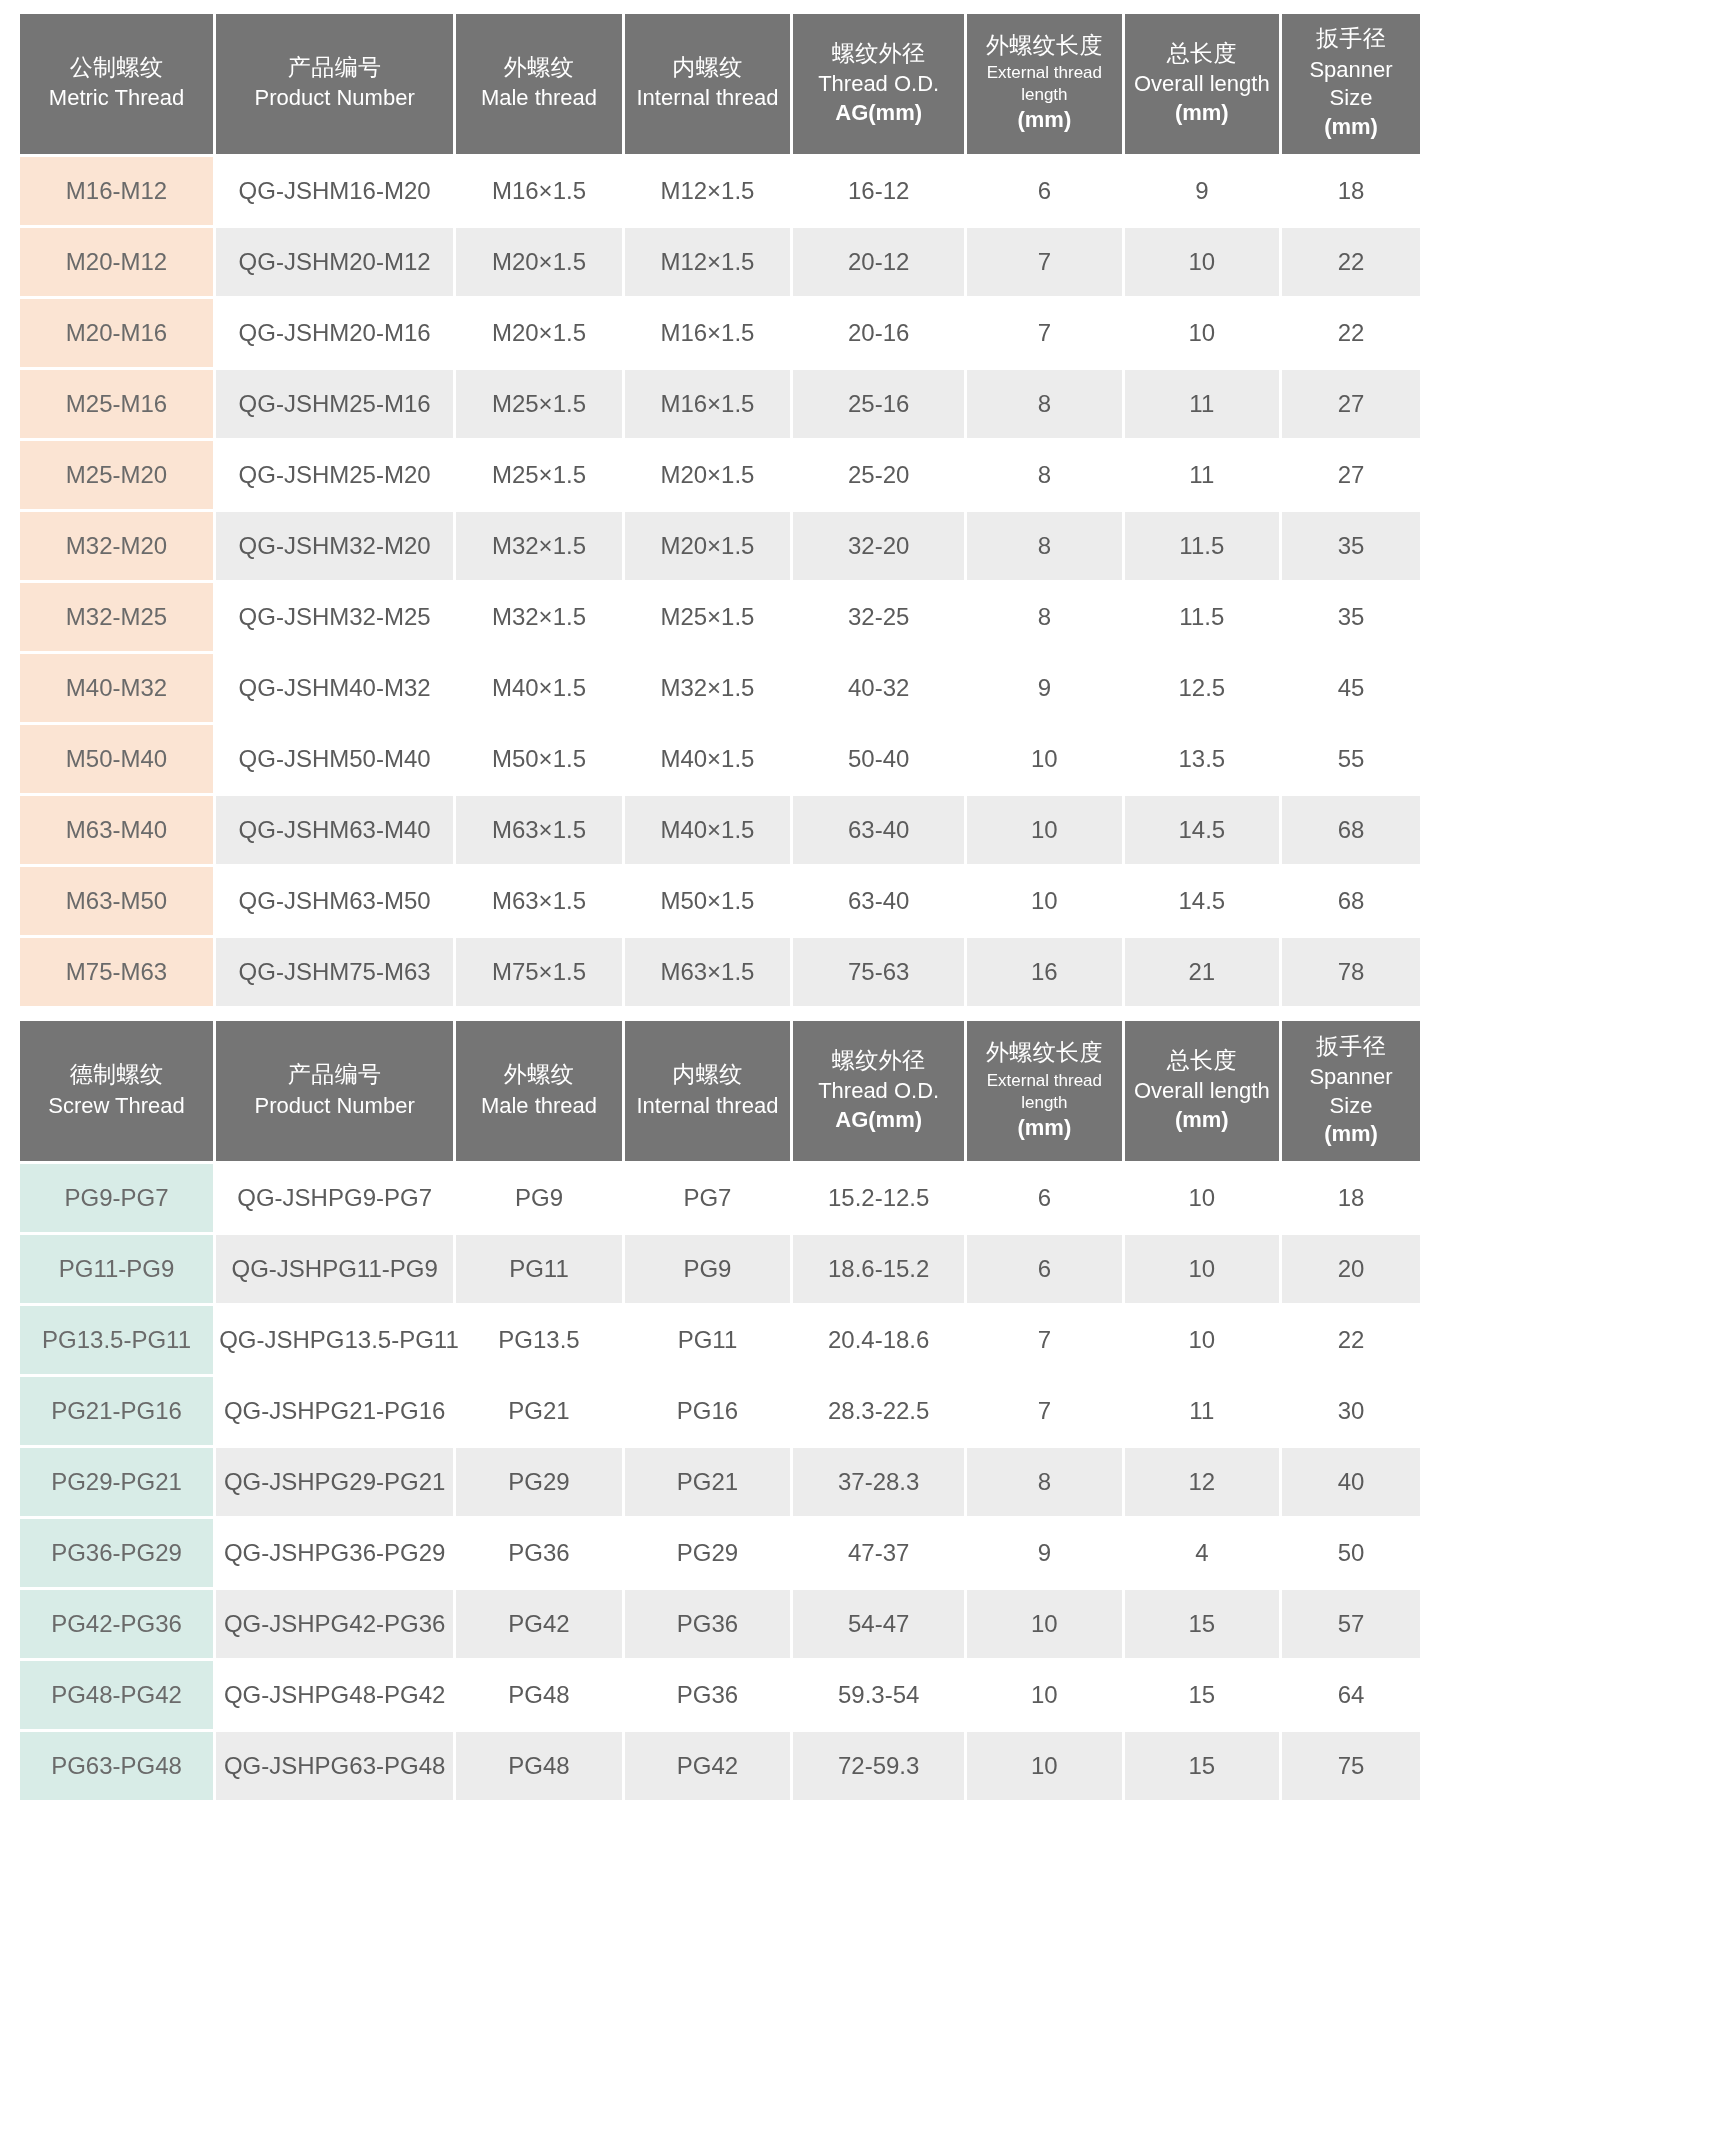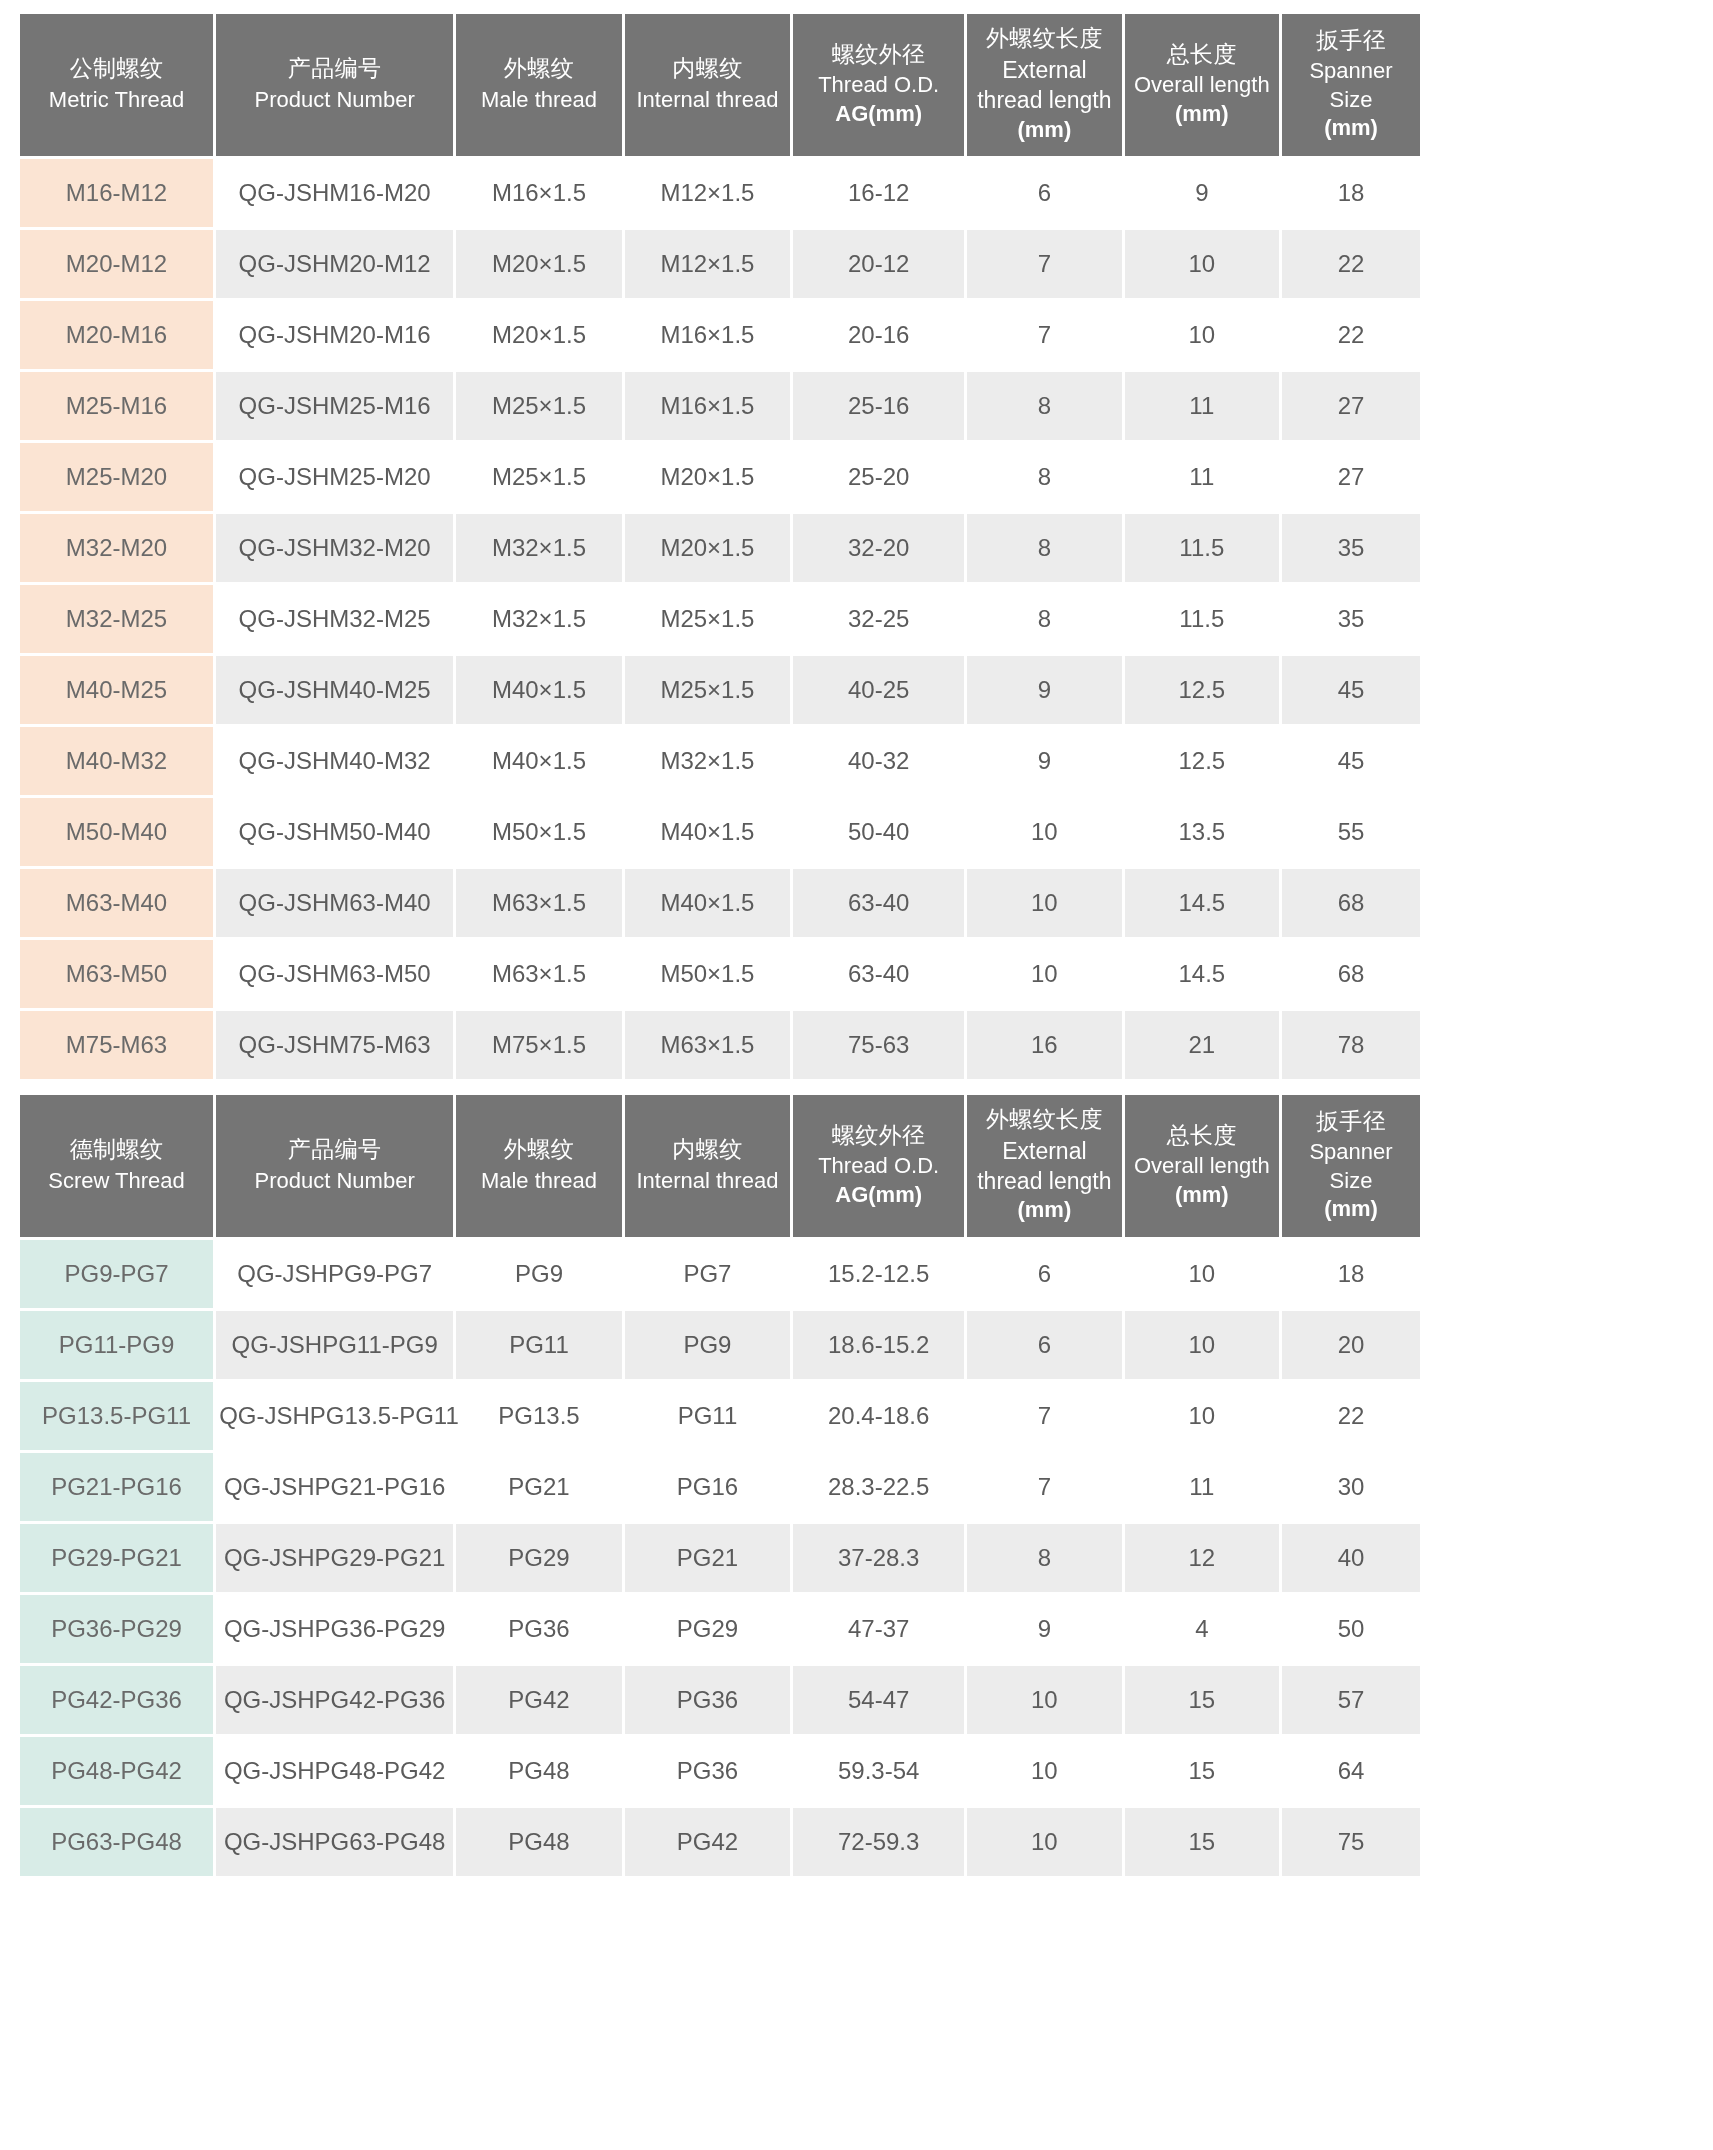--- a/index.html
+++ b/index.html
@@ -41,21 +41,21 @@
     display: block;
     font-size: 23px;
     letter-spacing: 0.4px;
     margin-bottom: 1.5px;
   }
   .hd-en {
     display: block;
     font-size: 22px;
   }
   .hd-en.small {
-    font-size: 23px;
+    font-size: 17px;
   }
   .hd-unit {
     display: block;
     font-size: 22px;
     font-weight: bold;
   }
 
   
   .spec-table tbody td {
     text-align: center;
@@ -217,30 +217,20 @@
             </tr>
             <tr>
               <td class="key-metric">M32-M25</td>
               <td>QG-JSHM32-M25</td>
               <td>M32×1.5</td>
               <td>M25×1.5</td>
               <td>32-25</td>
               <td>8</td>
               <td>11.5</td>
               <td>35</td>
-            </tr>
-            <tr class="alt">
-              <td class="key-metric">M40-M25</td>
-              <td>QG-JSHM40-M25</td>
-              <td>M40×1.5</td>
-              <td>M25×1.5</td>
-              <td>40-25</td>
-              <td>9</td>
-              <td>12.5</td>
-              <td>45</td>
             </tr>
             <tr>
               <td class="key-metric">M40-M32</td>
               <td>QG-JSHM40-M32</td>
               <td>M40×1.5</td>
               <td>M32×1.5</td>
               <td>40-32</td>
               <td>9</td>
               <td>12.5</td>
               <td>45</td>

